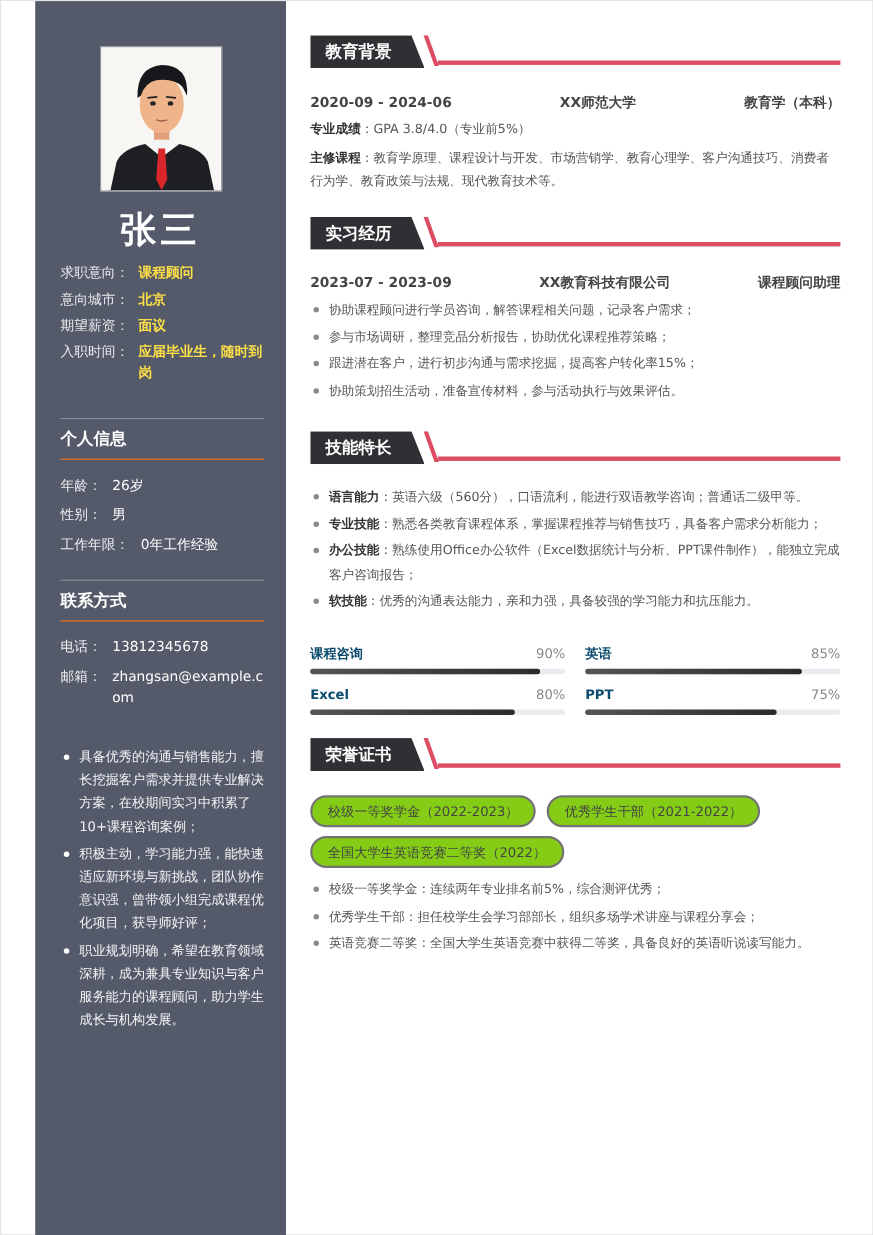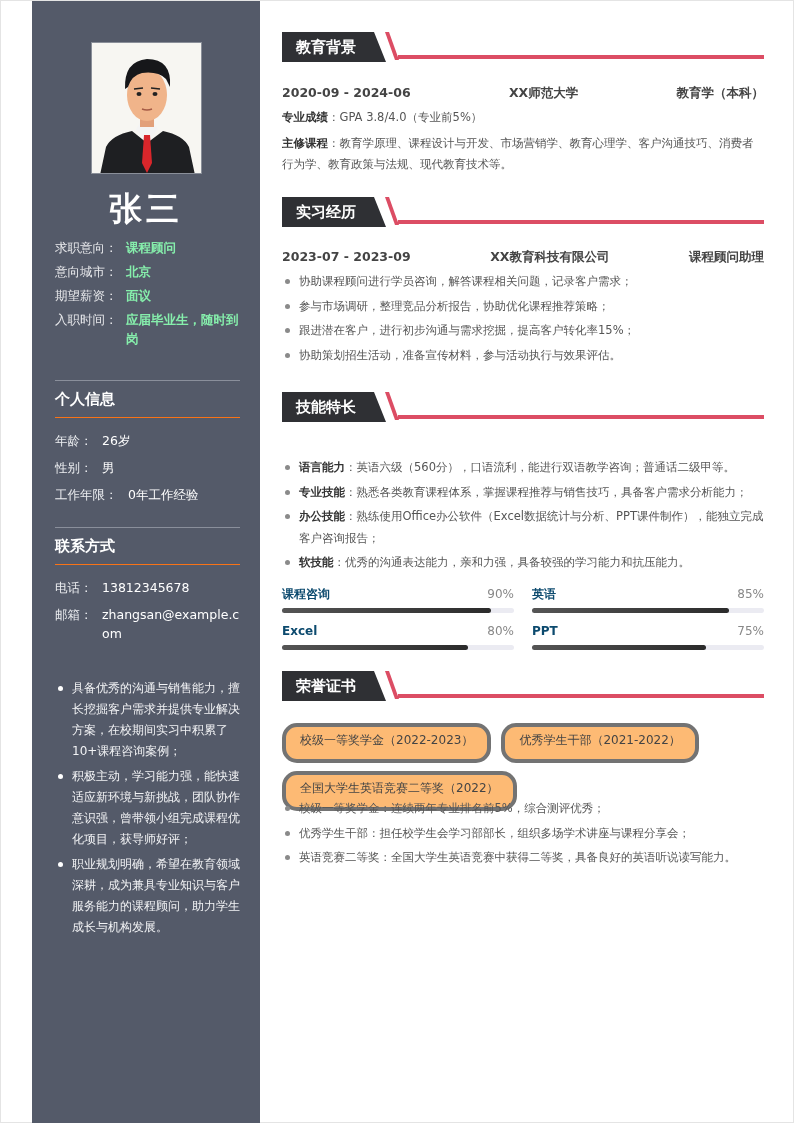--- a/index.html
+++ b/index.html
@@ -5,21 +5,21 @@
     * { margin: 0; padding: 0; box-sizing: border-box; }
     html, body { width: 794px; height: 1123px; background: #ffffff; overflow: hidden; }
     body { font-family: "DejaVu Sans", "Liberation Sans", sans-serif; color: #333; position: relative; }
     .page { position: absolute; left: 0; top: 0; width: 794px; height: 1123px; border: 1px solid #e4e4e4; background: #fff; }
     .sidebar { position: absolute; left: 31px; top: 0; width: 228px; height: 1122px; background: #545a69; color: #fff; }
     .photo { position: absolute; left: 59px; top: 41px; width: 111px; height: 132px; background: #f6f6f4; border: 1px solid #8a8f99; overflow: hidden; }
     .name { position: absolute; left: 0; width: 228px; top: 186px; text-align: center; font-size: 33px; font-weight: bold; letter-spacing: 4px; color: #fff; }
     .intent { position: absolute; left: 23px; top: 237px; width: 190px; font-size: 12.5px; }
     .intent-row { display: flex; line-height: 19px; margin-bottom: 5px; }
     .intent-key { width: 71px; flex: none; color: #e8e9ec; }
-    .intent-val { font-weight: bold; color: #86efac; }
+    .intent-val { font-weight: bold; color: #fde047; }
     .side-sec { position: absolute; left: 23px; width: 185px; }
     .side-title { border-top: 1px solid #8a8f9b; border-bottom: 1px solid #f97316; padding: 7px 0; font-size: 15px; font-weight: bold; color: #fff; height: 38px; line-height: 22px; }
     .side-list { padding-top: 13px; font-size: 12.5px; }
     .kv { display: flex; line-height: 19px; margin-bottom: 8px; }
     .kv-key { flex: none; color: #eceef1; }
     .kv-val { color: #fff; word-break: break-all; }
     .eval-list { list-style: none; padding-top: 15px; font-size: 12px; color: #f2f3f5; }
     .eval-list li { position: relative; padding-left: 17px; line-height: 21px; margin-bottom: 4px; }
     .eval-list li::before { content: ""; position: absolute; left: 3px; top: 8px; width: 5px; height: 5px; border-radius: 50%; background: #fff; }
 
@@ -39,21 +39,21 @@
     .bullets li b { color: #333; }
     .skills li { line-height: 21.5px; margin-bottom: 3px; }
     .skills li::before { top: 8px; }
     .bars { display: grid; grid-template-columns: 232px 232px; column-gap: 18px; row-gap: 10px; }
     .bar-head { display: flex; justify-content: space-between; font-size: 12px; line-height: 16px; }
     .bar-name { font-weight: bold; color: #0c4a6e; }
     .bar-pct { color: #888; }
     .bar-track { margin-top: 6px; height: 5px; background: #ebebf2; border-radius: 3px; position: relative; }
     .bar-fill { position: absolute; left: 0; top: 0; height: 5px; border-radius: 3px; background: linear-gradient(90deg, #555, #2b2b2b); }
     .chips { display: flex; flex-wrap: wrap; gap: 8px 10px; }
-    .chip { border: 4px solid #737373; border-radius: 15px; background: #fdba74; font-size: 12px; color: #444; padding: 0 14px; height: 40px; line-height: 27px; }
+    .chip { border: 2px solid #737373; border-radius: 15px; background: #84cc16; font-size: 12px; color: #444; padding: 0 14px; height: 29px; line-height: 27px; }
   </style>
 </head>
 <body>
 
 <div class="page">
 
   <aside class="sidebar">
     <div class="photo">
       <svg width="111" height="132" viewBox="0 0 111 132">
         <rect width="111" height="132" fill="#f7f6f2"></rect>
@@ -175,21 +175,21 @@
       </ul>
     </div>
 
     <div class="sec-head" style="top:391px;">
       <div class="sec-tag">技能特长</div>
       <svg class="sec-slash" viewBox="0 0 18 28">
           <path d="M2 0 L6 0 L16 28 L12 28 Z" fill="#dc4d64"></path>
         </svg>
       <div class="sec-line"></div>
     </div>
-    <ul class="bullets skills" style="position:absolute; top:456px; left:0; width:482px;">
+    <ul class="bullets skills" style="position:absolute; top:440px; left:0; width:482px;">
       <li><b>语言能力</b><span>：英语六级（560分），口语流利，能进行双语教学咨询；普通话二级甲等。</span></li>
       <li><b>专业技能</b><span>：熟悉各类教育课程体系，掌握课程推荐与销售技巧，具备客户需求分析能力；</span></li>
       <li><b>办公技能</b><span>：熟练使用Office办公软件（Excel数据统计与分析、PPT课件制作），能独立完成客户咨询报告；</span></li>
       <li><b>软技能</b><span>：优秀的沟通表达能力，亲和力强，具备较强的学习能力和抗压能力。</span></li>
     </ul>
     <div class="bars" style="position:absolute; top:585px; left:0; width:482px;">
       <div>
         <div class="bar-head">
             <span class="bar-name">课程咨询</span>
             <span class="bar-pct">90%</span>

